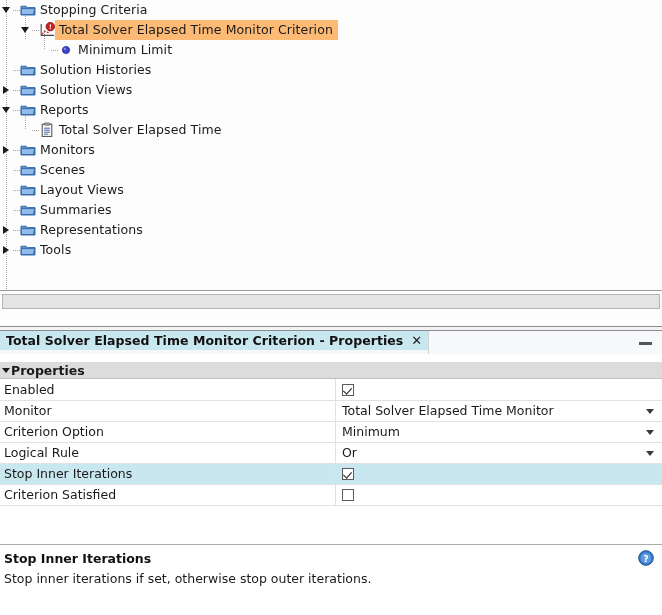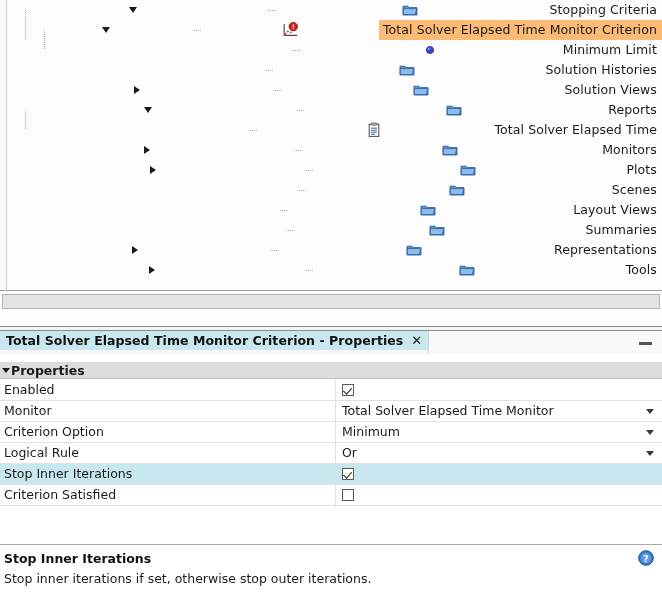--- a/index.html
+++ b/index.html
@@ -26,21 +26,20 @@
     background: #fdfdfd;
     overflow: hidden;
   }
   .tree-row {
     position: relative;
     height: 20px;
     line-height: 20px;
     white-space: nowrap;
     display: flex;
     align-items: center;
-    justify-content: space-between;
   }
   .tree-row .lbl {
     font-size: 12.5px;
     color: #1a1a1a;
     padding-left: 4px;
     padding-right: 5px;
     letter-spacing: 0.1px;
   }
   .tree-row.selected .lbl {
     background: #fdba74;
@@ -388,32 +387,20 @@
         <span class="hspacer" style="flex-basis: 0px;"></span>
         <span class="twisty collapsed"></span>
         <span class="dotlead"></span>
         <span class="ico">
           <svg width="16" height="16" viewBox="0 0 16 16">
             <path d="M1 4.2h5.0l1.3 1.4H15v7.4H1z" fill="#5a8fd0" stroke="#2d5f9e" stroke-width="0.9" stroke-linejoin="round"></path>
             <path d="M1.3 6.6h13.4l-1.4 5.9H1.3z" fill="#8fbcea" stroke="#2d5f9e" stroke-width="0.8" stroke-linejoin="round"></path>
           </svg>
         </span>
         <span class="lbl">Monitors</span>
-      </div>
-      <div class="tree-row">
-        <span class="hspacer" style="flex-basis: 0px;"></span>
-        <span class="twisty collapsed"></span>
-        <span class="dotlead"></span>
-        <span class="ico">
-          <svg width="16" height="16" viewBox="0 0 16 16">
-            <path d="M1 4.2h5.0l1.3 1.4H15v7.4H1z" fill="#5a8fd0" stroke="#2d5f9e" stroke-width="0.9" stroke-linejoin="round"></path>
-            <path d="M1.3 6.6h13.4l-1.4 5.9H1.3z" fill="#8fbcea" stroke="#2d5f9e" stroke-width="0.8" stroke-linejoin="round"></path>
-          </svg>
-        </span>
-        <span class="lbl">Plots</span>
       </div>
       <div class="tree-row">
         <span class="hspacer" style="flex-basis: 0px;"></span>
         <span class="twisty "></span>
         <span class="dotlead"></span>
         <span class="ico">
           <svg width="16" height="16" viewBox="0 0 16 16">
             <path d="M1 4.2h5.0l1.3 1.4H15v7.4H1z" fill="#5a8fd0" stroke="#2d5f9e" stroke-width="0.9" stroke-linejoin="round"></path>
             <path d="M1.3 6.6h13.4l-1.4 5.9H1.3z" fill="#8fbcea" stroke="#2d5f9e" stroke-width="0.8" stroke-linejoin="round"></path>
           </svg>

